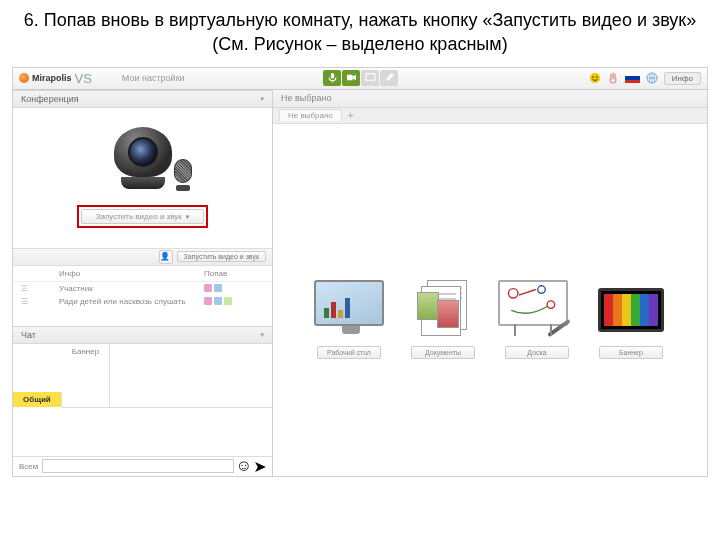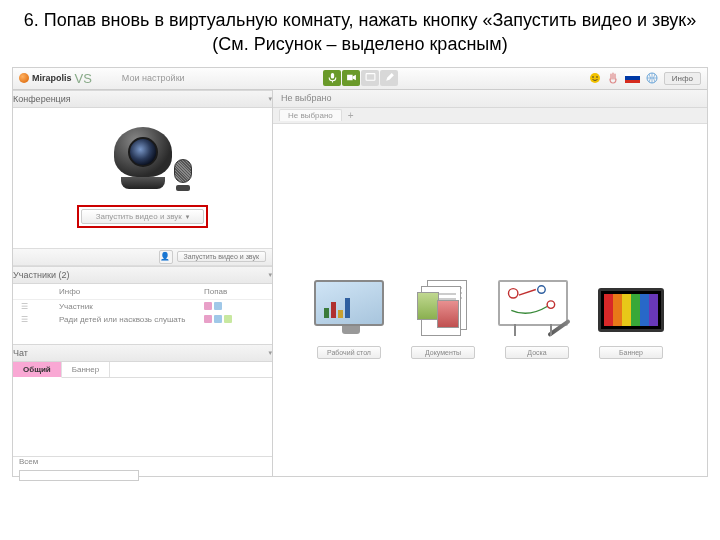--- a/index.html
+++ b/index.html
@@ -21,21 +21,21 @@
   .top-icons-right { margin-left:auto; display:flex; gap:6px; align-items:center; }
   .smallico { width:12px; height:12px; display:flex; align-items:center; justify-content:center; }
   .flag { width:15px; height:10px; display:flex; flex-direction:column; }
   .flag div { flex:1; }
   .exit-btn { background:#eee; border:1px solid #ccc; border-radius:2px; padding:1px 7px; font-size:8px; color:#666; }
 
   .body-area { display:flex; height: calc(100% - 22px); }
   
   
   .leftcol { width: 260px; border-right: 1px solid #d0d0d0; display:flex; flex-direction:column; background:#f9f9f9; }
-  .panel-head { height:18px; background:linear-gradient(#f5f5f5,#e9e9e9); border-bottom:1px solid #d8d8d8; border-top:1px solid #d8d8d8; font-size:9px; color:#666; padding:3px 0; display:flex; align-items:center; }
+  .panel-head { height:18px; background:linear-gradient(#f5f5f5,#e9e9e9); border-bottom:1px solid #d8d8d8; border-top:1px solid #d8d8d8; font-size:9px; color:#666; padding:3px 8px; display:flex; align-items:center; }
   .panel-head .caret { margin-left:auto; color:#999; font-size:7px; }
   .conf-body { height:140px; background:#fff; display:flex; flex-direction:column; align-items:center; justify-content:center; position:relative; }
   .webcam { position:relative; }
   .webcam-body { width:58px; height:50px; border-radius:50% 50% 40% 40%; background:radial-gradient(ellipse at 38% 28%, #888, #2a2a2a 70%); position:relative; }
   .webcam-lens { position:absolute; top:10px; left:14px; width:30px; height:30px; border-radius:50%; background:radial-gradient(circle at 40% 40%, #7a98c8 0%, #2a3a5a 45%, #0a1020 75%); border:2px solid #1a1a1a; }
   .webcam-stand { width:44px; height:12px; background:linear-gradient(#555,#222); border-radius:0 0 8px 8px; margin:0 auto; }
   .mic { position:absolute; right:-20px; bottom:-2px; }
   .mic-head { width:18px; height:24px; border-radius:9px; background:repeating-linear-gradient(45deg,#888,#888 1px,#555 1px,#555 2px); border:1px solid #333; }
   .mic-base { width:14px; height:6px; background:#444; margin:2px auto 0; border-radius:2px; }
   .highlight-btn { margin-top:16px; border:2px solid #cc0000; padding:2px; }
@@ -49,23 +49,23 @@
   .participants-body { background:#fff; flex:0 0 60px; }
   .p-head-row { display:flex; font-size:8px; color:#888; padding:3px 8px; border-bottom:1px solid #eee; }
   .p-head-row .c1 { width:38px; } .p-head-row .c2 { flex:1; } .p-head-row .c3 { width:60px; }
   .p-row { display:flex; font-size:8px; color:#888; padding:2px 8px; align-items:center; }
   .p-row .c1{width:38px; color:#bbb;} .p-row .c2{flex:1;} .p-row .c3{width:60px; display:flex; gap:2px;}
   .dot { width:8px; height:8px; border-radius:1px; }
 
   .chat-panel { flex:1; background:#fff; display:flex; flex-direction:column; }
   .chat-tabs { display:flex; font-size:8px; border-bottom:1px solid #ddd; }
   .chat-tab { padding:3px 10px; color:#888; border-right:1px solid #e0e0e0; }
-  .chat-tab.active { background:#f9a8d4; color:#333; font-weight:bold; border-bottom:1px solid #fff; margin-bottom:-1px; }
+  .chat-tab.active { background:#fde047; color:#333; font-weight:bold; border-bottom:1px solid #fff; margin-bottom:-1px;margin-top:48px; }
   .chat-body { flex:1; }
-  .chat-input-row { height:20px; border-top:1px solid #ddd; display:flex; align-items:flex-start; padding:0 6px; gap:4px;flex-direction:column; }
+  .chat-input-row { height:20px; border-top:1px solid #ddd; display:flex; align-items:center; padding:0 6px; gap:4px; }
   .chat-input { flex:1; border:1px solid #ccc; height:14px; font-size:8px; padding:0 4px; }
   .chat-label { font-size:8px; color:#888; }
 
   
   .rightcol { flex:1; background:#fff; display:flex; flex-direction:column; }
   .r-head { height:18px; background:linear-gradient(#f5f5f5,#ececec); border-bottom:1px solid #d8d8d8; display:flex; align-items:center; font-size:9px; color:#888; padding:0 8px; gap:10px; }
   .r-tab-strip { height:16px; background:#efefef; border-bottom:1px solid #ddd; display:flex; align-items:center; padding:0 6px; font-size:8px; color:#999; gap:6px; }
   .r-tab { padding:1px 8px; background:#fafafa; border:1px solid #ddd; border-bottom:none; border-radius:2px 2px 0 0; }
   
   .content-area { flex:1; display:flex; align-items:center; justify-content:center; gap:16px; padding-top:40px; }
@@ -178,24 +178,20 @@
           </div>
           <div class="highlight-btn">
             <div class="inner-btn">Запустить видео и звук</div>
           </div>
         </div>
         <div class="sub-toolbar">
           <span class="mini-ico">👤</span>
           <span class="mini-btn">Запустить видео и звук</span>
         </div>
 
-        <div class="panel-head">
-          <span>Участники (2)</span>
-          <span class="caret">▾</span>
-        </div>
         <div class="participants-body">
           <div class="p-head-row">
             <span class="c1"></span>
             <span class="c2">Инфо</span>
             <span class="c3">Попав</span>
           </div>
           <div class="p-row">
             <span class="c1">☰</span>
             <span class="c2">Участник</span>
             <span class="c3">

